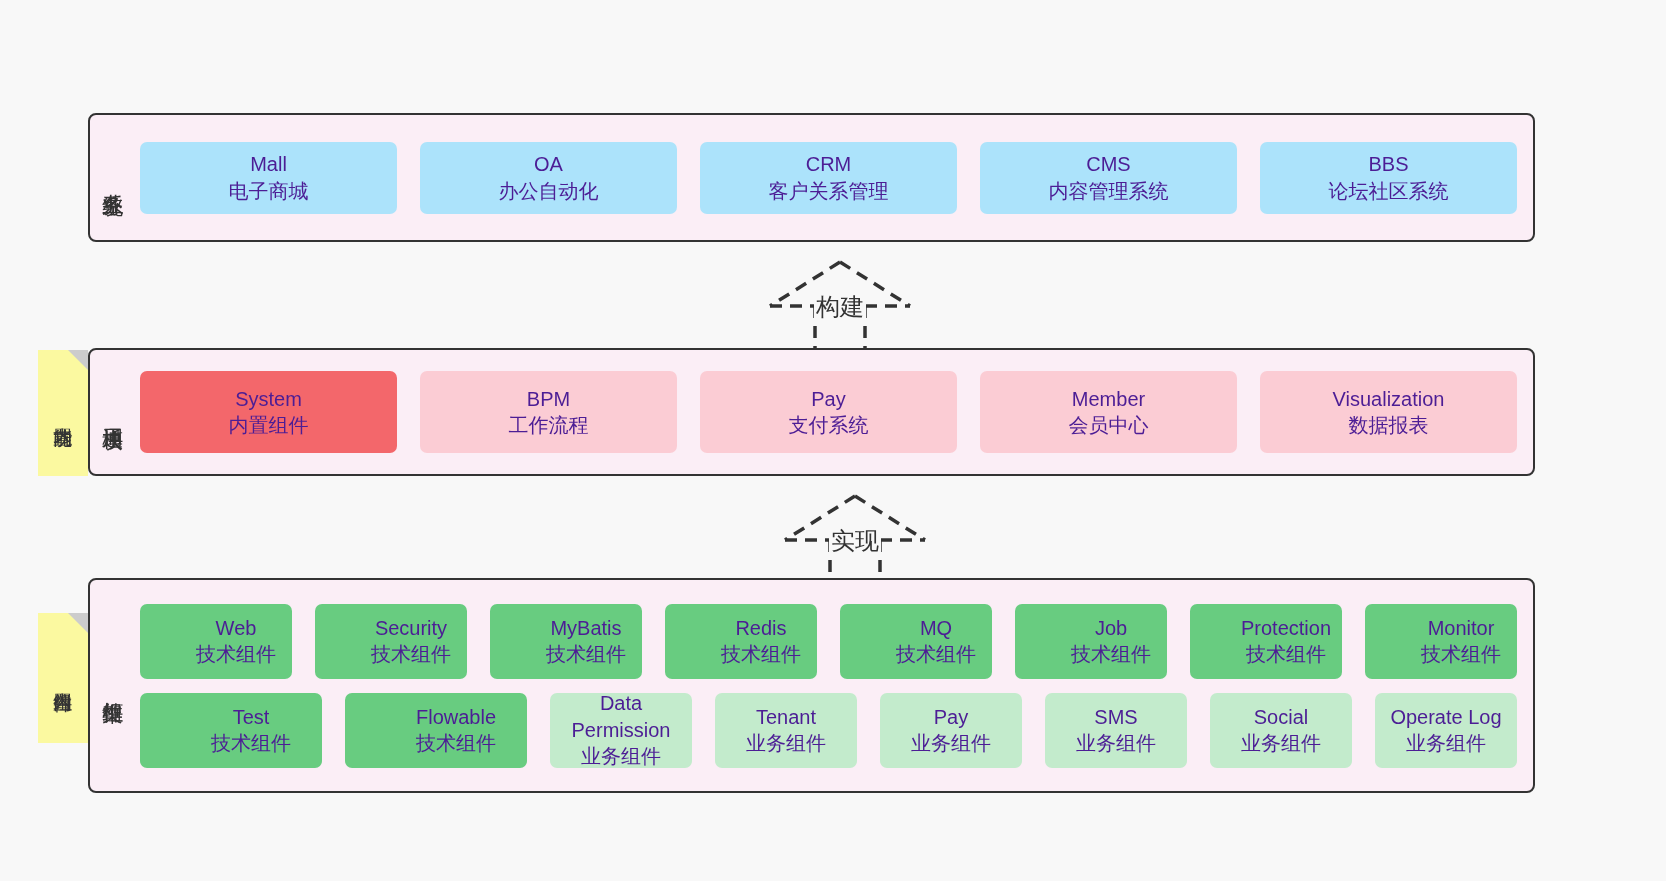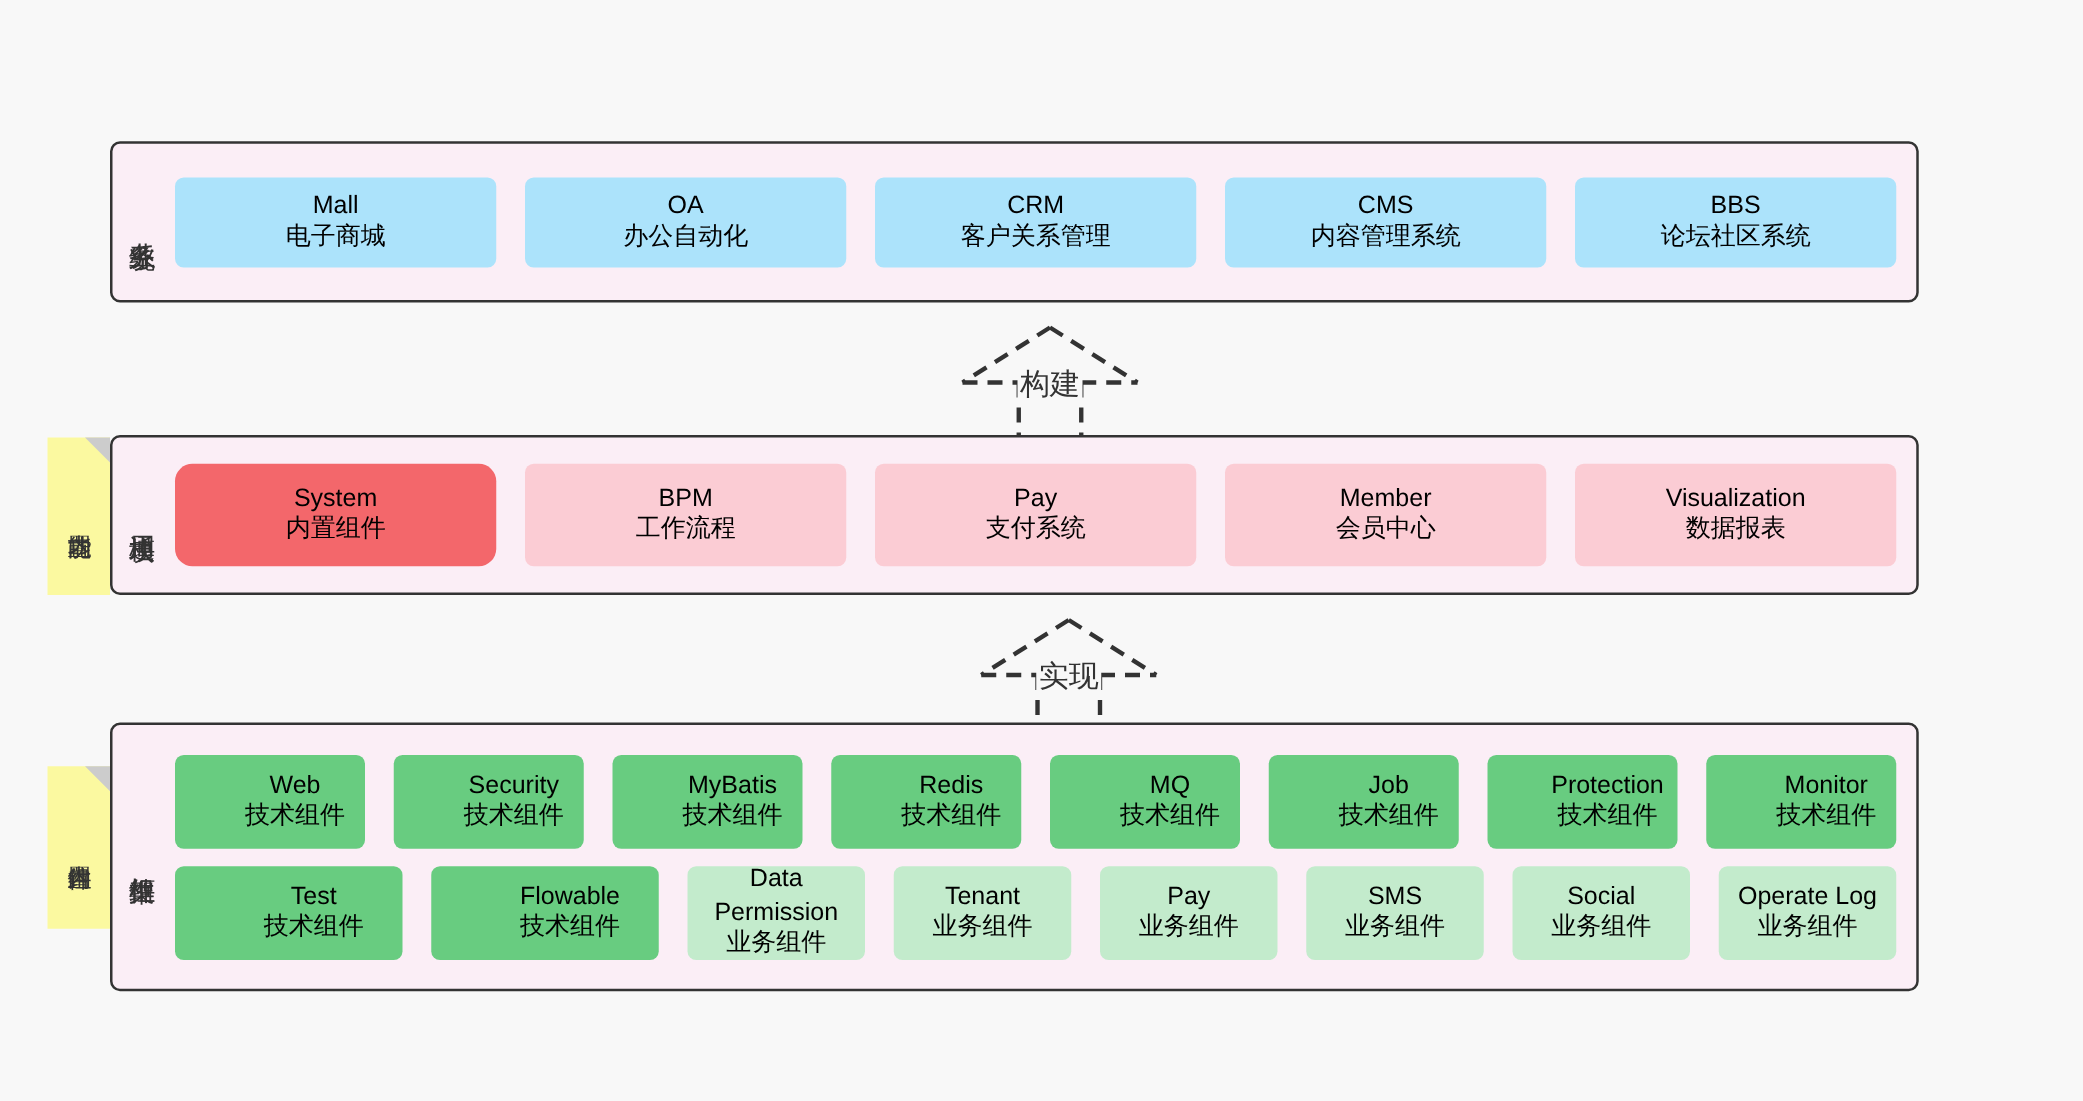--- a/index.html
+++ b/index.html
@@ -67,45 +67,45 @@
     flex: 1 1 0;
     box-sizing: border-box;
     border-radius: 7px;
     display: flex;
     flex-direction: column;
     align-items: center;
     justify-content: center;
     text-align: center;
     font-size: 20px;
     line-height: 1.32;
-    color: #000000;
+    color: #4c1d95;
     padding: 6px 4px;
   }
   .card .t1 { display: block; }
-  .card .t2 { display: block; font-family: Liberation Mono, monospace; }
+  .card .t2 { display: block; }
 
   
   #band-business {
     left: 88px;
     top: 113px;
     width: 1447px;
     height: 129px;
   }
   #band-business .card-row { height: 72px; }
   .card.blue { background: #ace3fb; }
 
   
   #band-modules {
     left: 88px;
     top: 348px;
     width: 1447px;
     height: 128px;
   }
   #band-modules .card-row { height: 82px; }
-  .card.red-strong { background: #f3676b; border-radius: 14px; }
+  .card.red-strong { background: #f3676b; }
   .card.red-light  { background: #fbccd4; }
 
   
   #band-framework {
     left: 88px;
     top: 578px;
     width: 1447px;
     height: 215px;
   }
   #band-framework .band-body { gap: 14px; padding-top: 8px; padding-bottom: 8px; }

